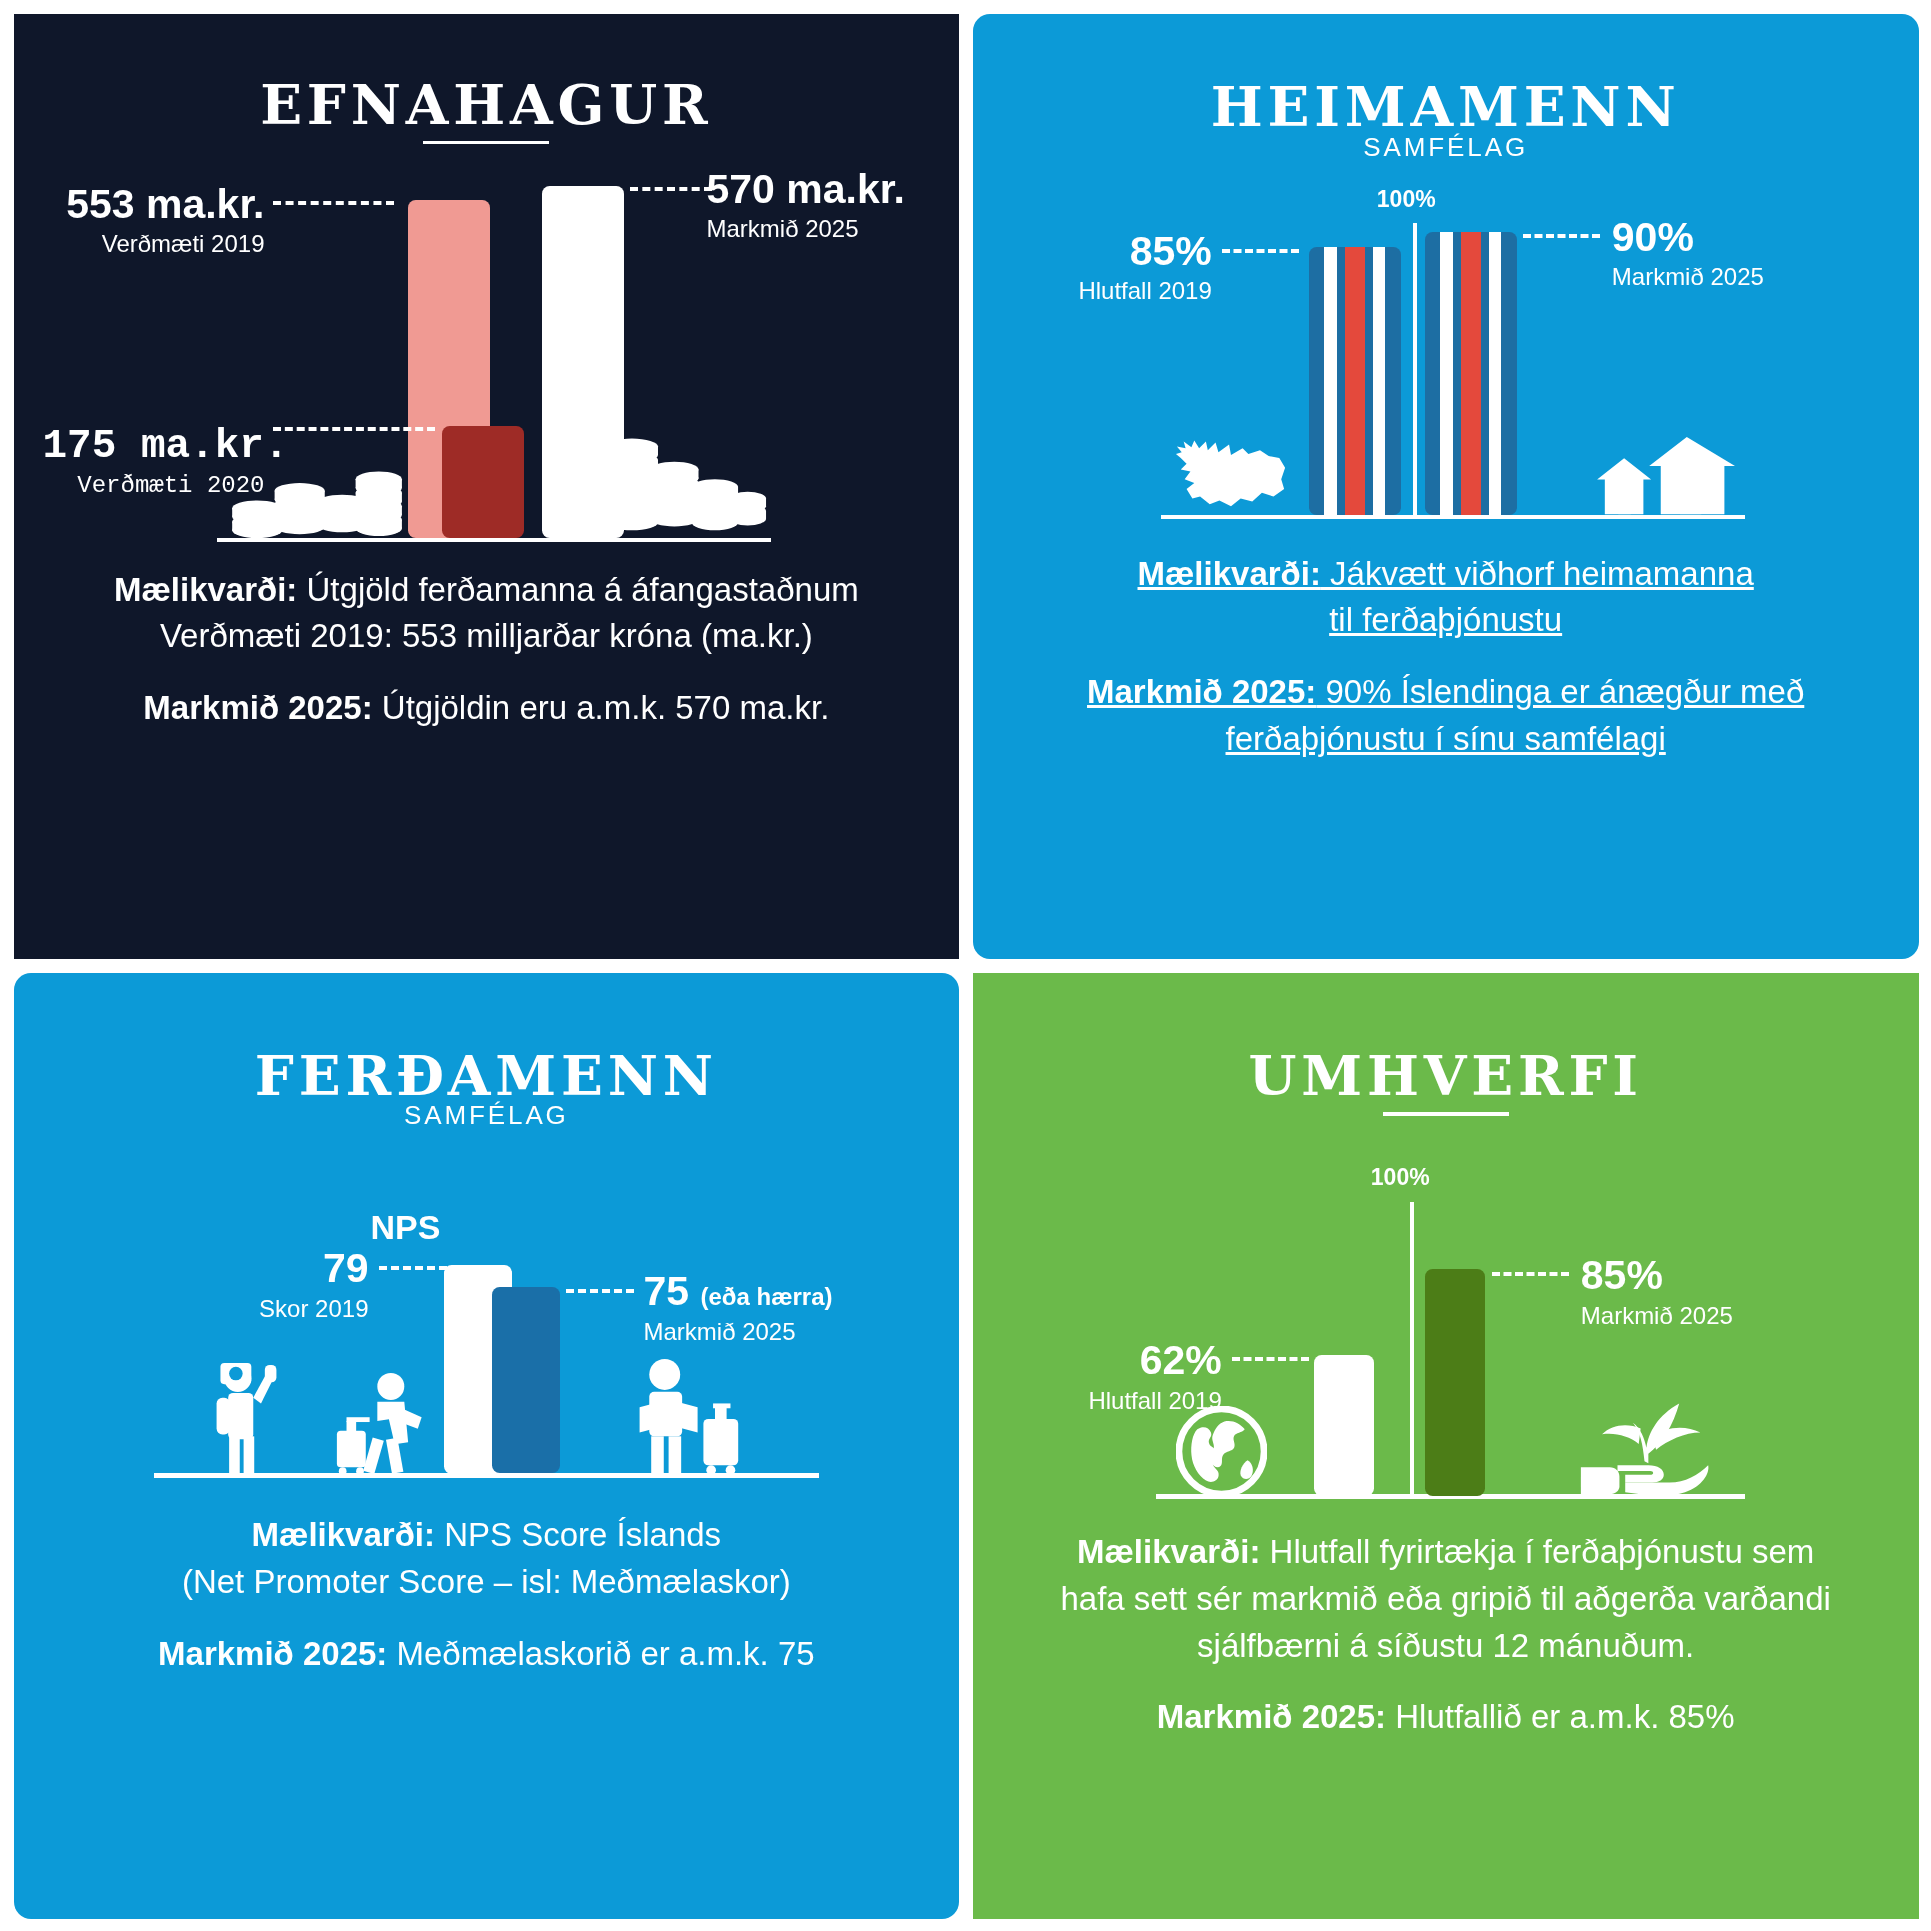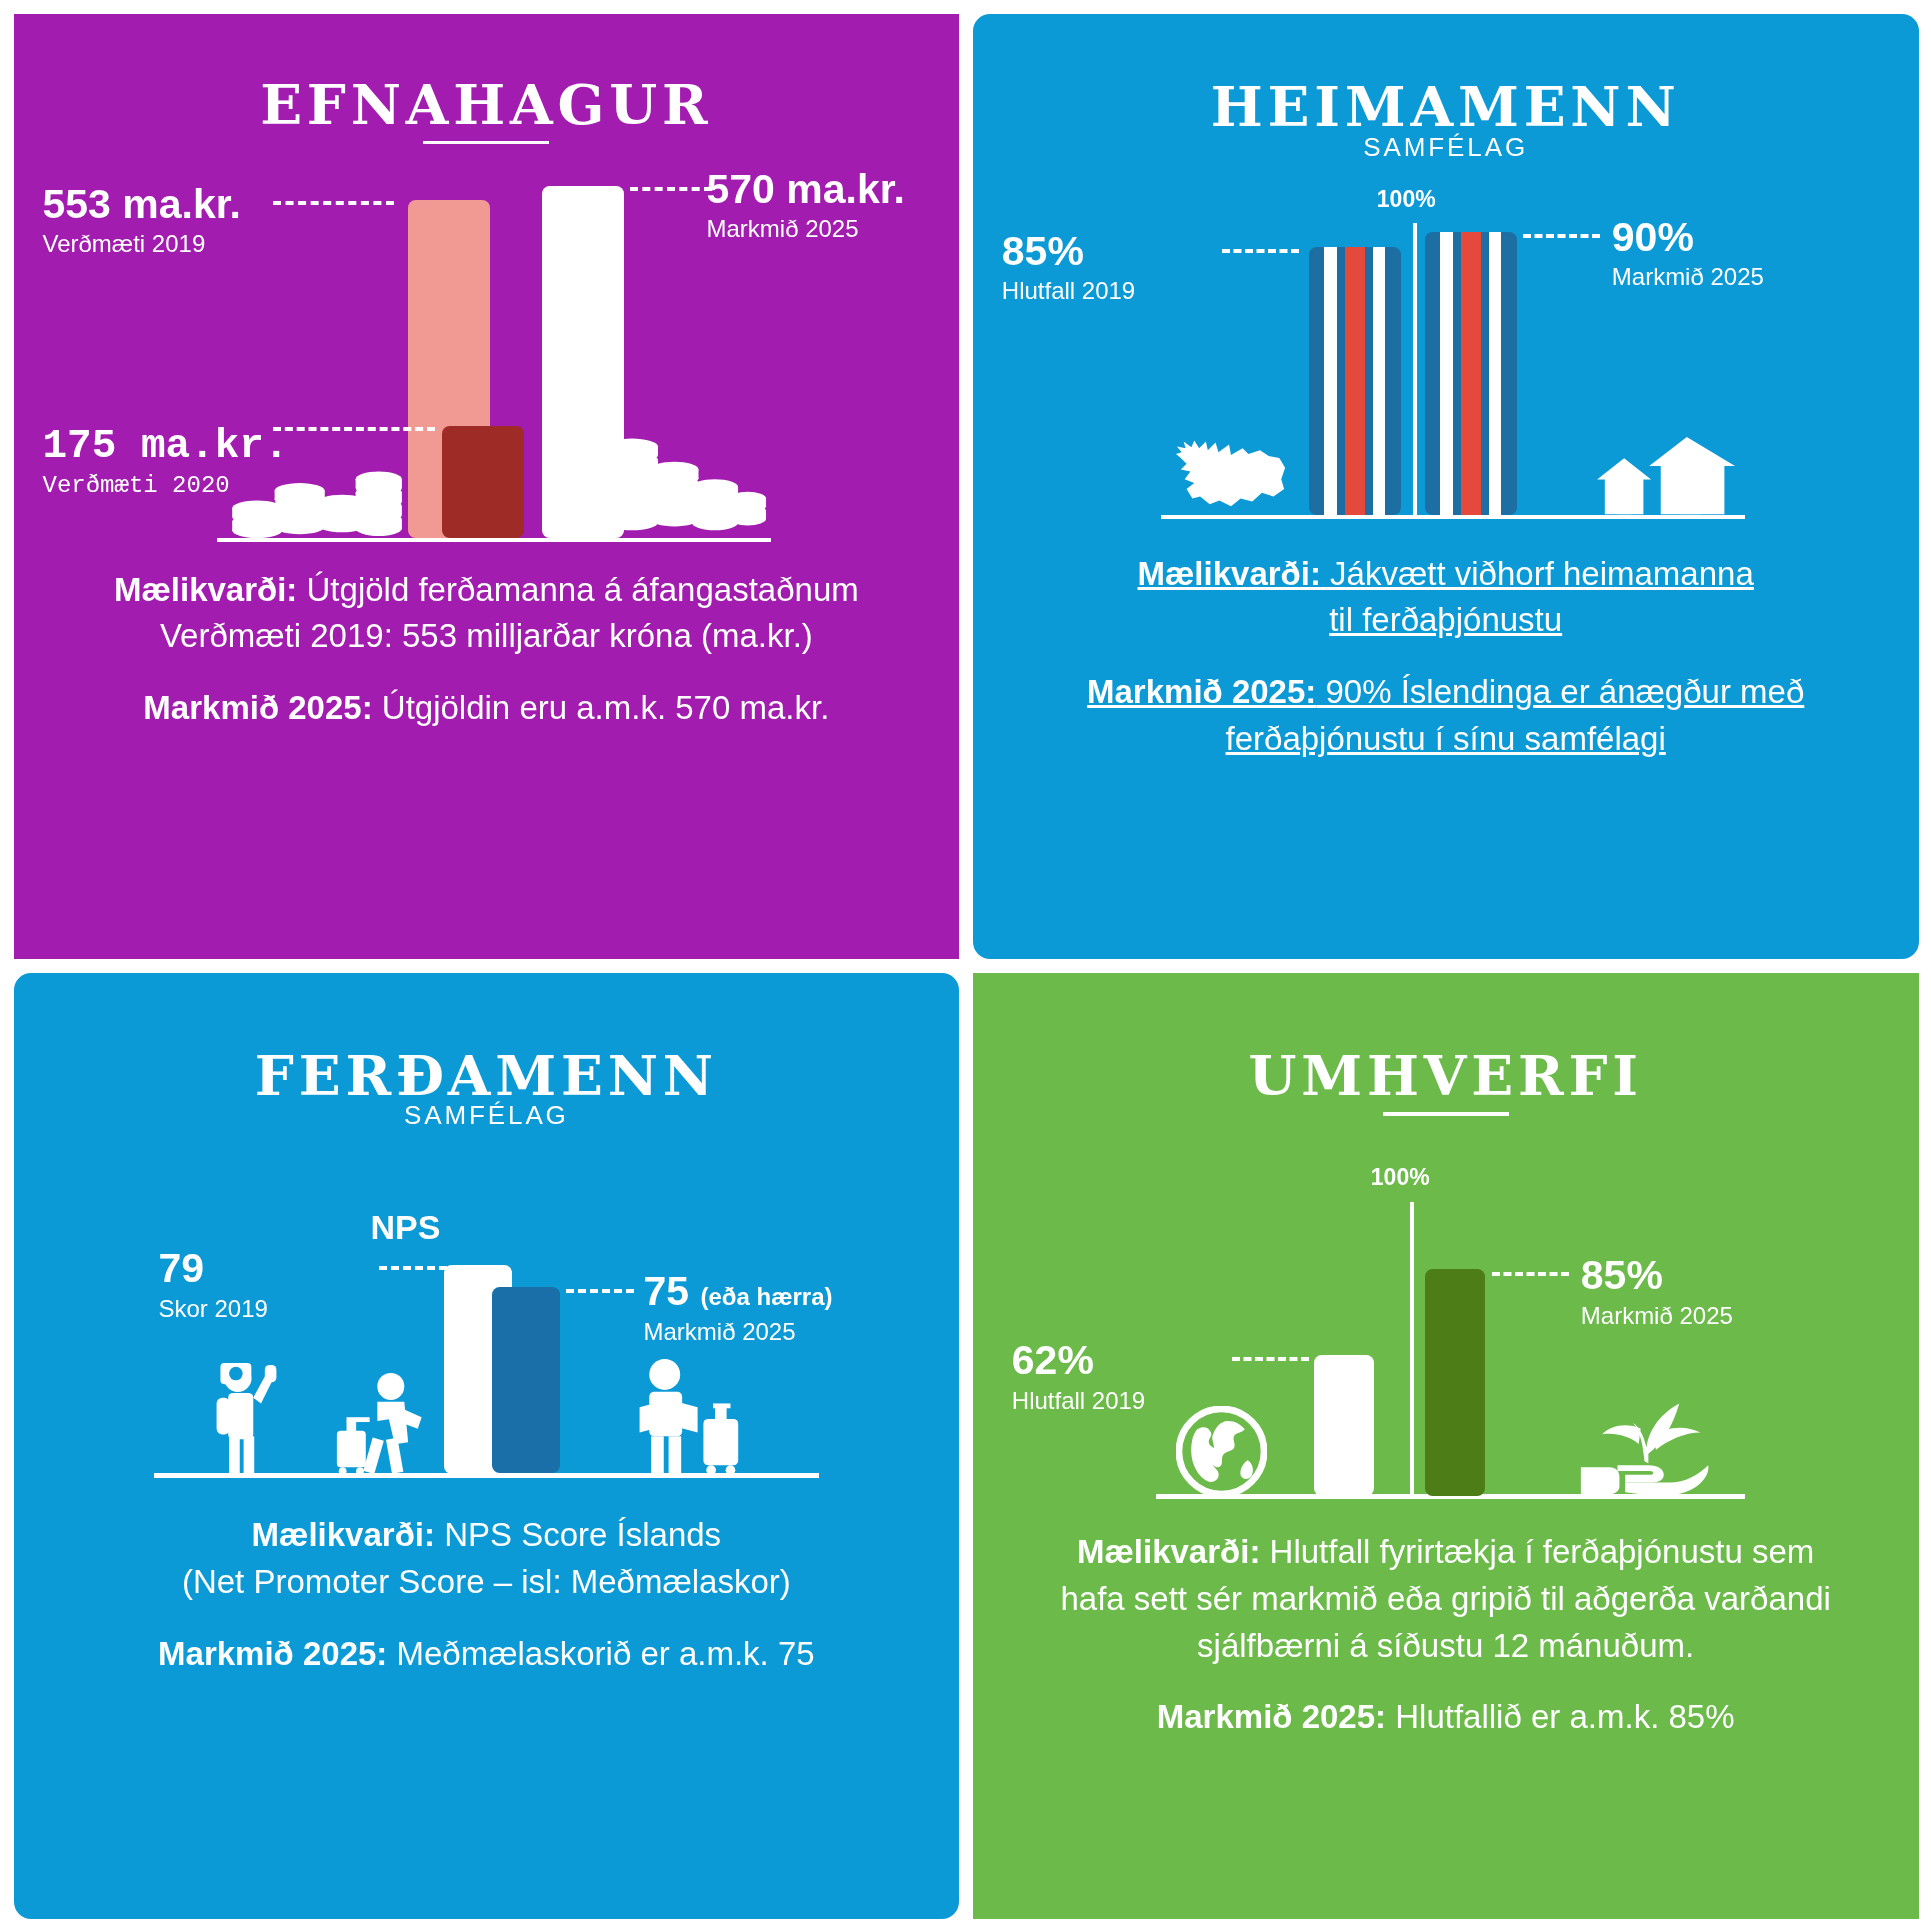--- a/index.html
+++ b/index.html
@@ -22,21 +22,21 @@
   .panel-inner {
     position: absolute;
     left: 13.5px; top: 13.5px; right: 13.5px; bottom: 13.5px;
   }
   
   .q-tl .panel-inner { left: 13.5px; top: 13.5px; right: 6.8px; bottom: 6.8px; }
   .q-tr .panel-inner { left: 6.8px; top: 13.5px; right: 13.5px; bottom: 6.8px; }
   .q-bl .panel-inner { left: 13.5px; top: 6.8px; right: 6.8px; bottom: 13.5px; }
   .q-br .panel-inner { left: 6.8px; top: 6.8px; right: 13.5px; bottom: 13.5px; }
 
-  .bg-red   { background: #a21caf; }
+  .bg-red   { background: #0f172a; }
   .bg-blue  { background: #0c9ad7; border-radius: 17px; }
   .bg-green { background: #6bba4a; }
 
   
   .title {
     position: absolute; left: 0; right: 0;
     text-align: center;
     color: #ffffff;
     font-family: "DejaVu Serif", serif;
     font-weight: bold;
@@ -98,21 +98,21 @@
     font-size: 24px;
     font-weight: bold;
   }
   .callout .small {
     display: block;
     font-size: 24px;
     font-weight: 400;
     line-height: 1.3;
     margin-top: 3.9px;
   }
-  .callout.right-align { }
+  .callout.right-align { text-align: right; }
   .callout.left-align  { text-align: left; }
 
   .nps-tag {
     position: absolute;
     color: #ffffff;
     font-size: 34px;
     font-weight: bold;
     white-space: nowrap;
   }
 

